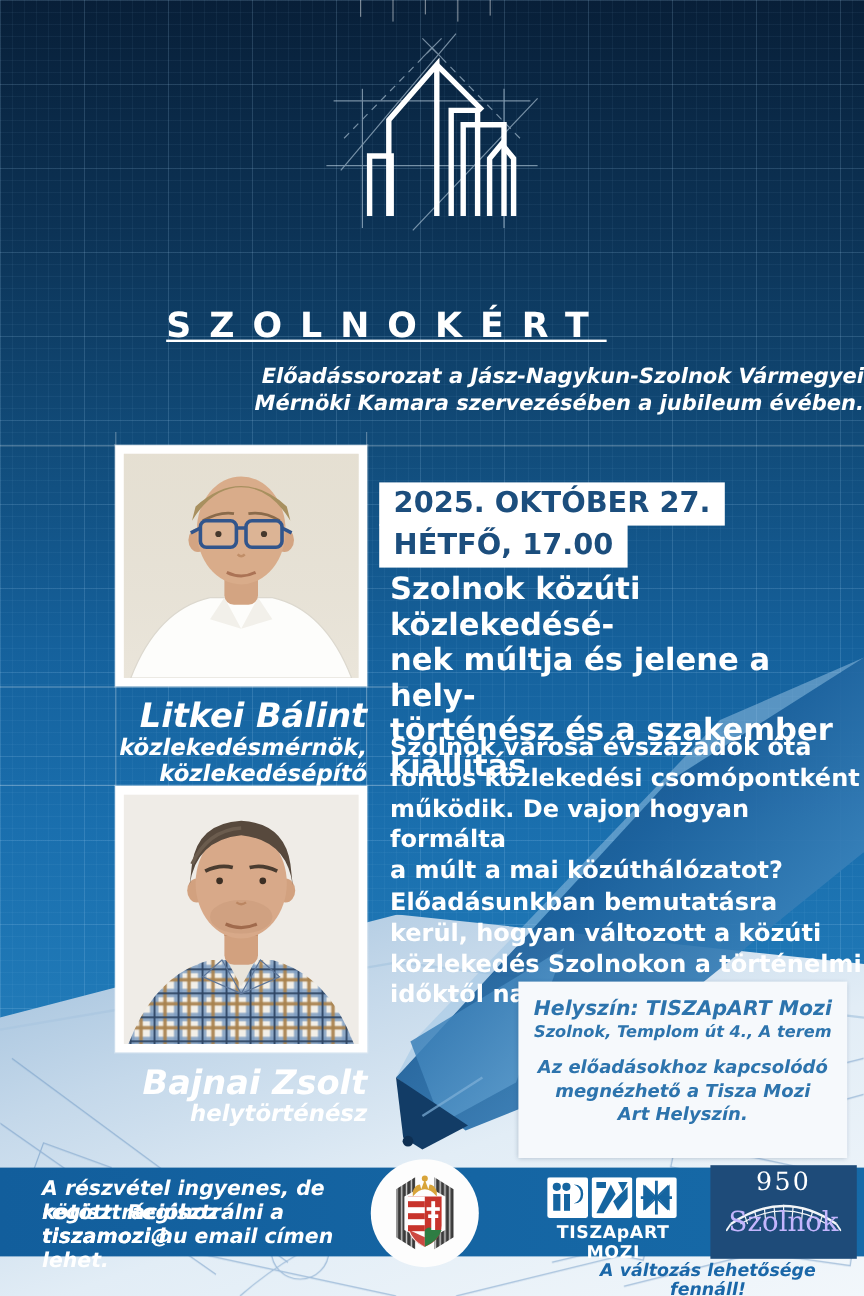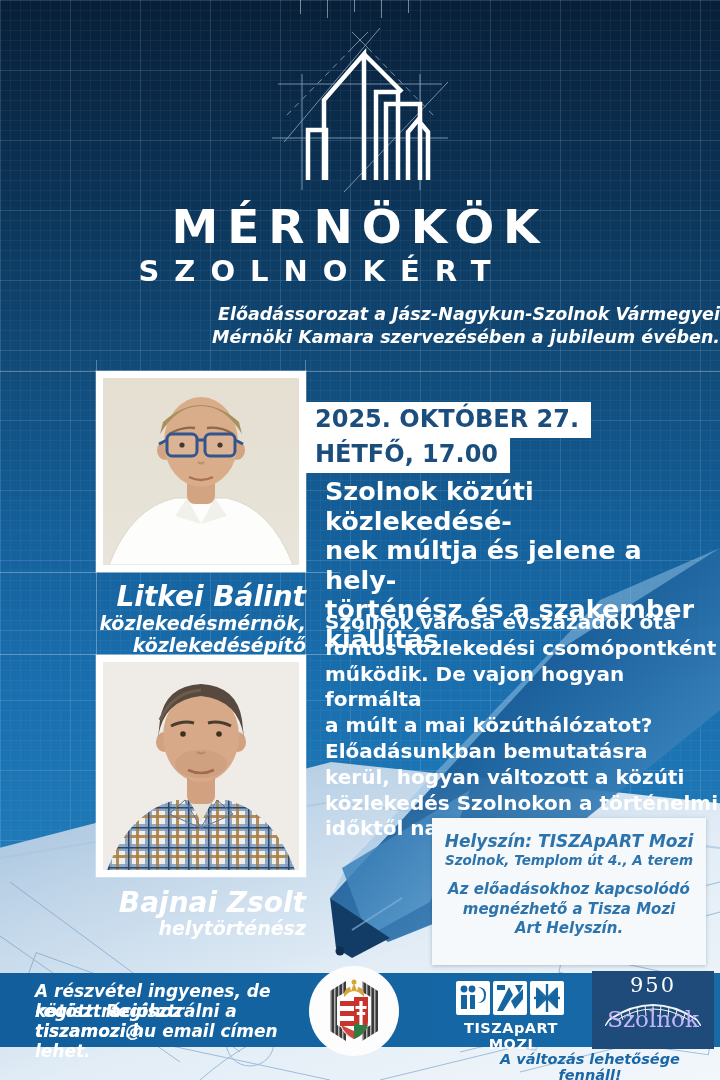--- a/index.html
+++ b/index.html
@@ -15,36 +15,36 @@
       repeating-linear-gradient(to right, rgba(180,220,250,.12) 0 1px, transparent 1px 70px),
       repeating-linear-gradient(to bottom, rgba(180,220,250,.12) 0 1px, transparent 1px 70px);}
   .gline{position:absolute;background:rgba(255,255,255,.30);z-index:2;}
   .tick{position:absolute;width:1px;background:rgba(255,255,255,.45);top:0;z-index:2;}
 
   
   .logo-svg{position:absolute;left:268px;top:18px;width:184px;height:178px;z-index:3;}
   .title1{position:absolute;left:0;top:199px;width:720px;text-align:center;color:#fff;
     font-size:47px;font-weight:bold;letter-spacing:9px;z-index:3;}
   .title2{position:absolute;left:0;top:254px;width:644px;text-align:center;color:#fff;
-    font-size:29px;font-weight:bold;letter-spacing:15px;z-index:3;}
+    font-size:29px;font-weight:bold;letter-spacing:15px;z-index:3;text-decoration:underline;}
   .subtitle{position:absolute;left:0;top:303px;width:720px;text-align:right;color:#fff;
     font-size:17.5px;font-weight:bold;font-style:italic;line-height:23px;z-index:3;}
 
   
   .photo{position:absolute;left:96px;width:210px;background:#fff;padding:7px;box-sizing:border-box;z-index:3;box-shadow:0 0 0 1px rgba(255,255,255,.25);}
   .photo svg{display:block;width:100%;height:100%;}
   .p1{top:371px;height:201px;}
   .p2{top:655px;height:222px;}
   .sp-name{position:absolute;left:0;width:306px;text-align:right;color:#fff;
     font-size:28px;font-weight:bold;font-style:italic;z-index:3;}
   .sp-role{position:absolute;left:0;width:306px;text-align:right;color:#fff;
     font-size:19px;font-style:italic;font-weight:600;z-index:3;}
 
   
-  .datebox{position:absolute;left:303px;background:#fff;color:#1c4e7d;
+  .datebox{position:absolute;left:316px;background:#fff;color:#1c4e7d;
     font-size:24px;font-weight:bold;padding:3px 12px 5px;z-index:3;white-space:nowrap;text-align:center;}
   .d1{top:402px;} .d2{top:437px;}
   .headline{position:absolute;left:325px;top:477px;width:390px;color:#fff;
     font-size:25.5px;font-weight:bold;line-height:29.5px;z-index:3;}
   .desc{position:absolute;left:325px;top:610px;width:395px;color:#fff;
     font-size:20px;font-weight:bold;line-height:25.8px;z-index:3;}
 
   
   .infobox{position:absolute;left:432px;top:818px;width:274px;height:147px;background:#f6f9fc;
     text-align:center;color:#2d74ad;z-index:5;box-shadow:0 1px 4px rgba(10,40,70,.25);}
@@ -109,21 +109,20 @@
     <g stroke="#fff" stroke-width="4.5" fill="none" stroke-linejoin="miter">
       <path d="M56,162 V82 L96,36 V162"></path>
       <path d="M40,162 V112 H58 V162"></path>
       <path d="M96,36 L134,74"></path>
       <path d="M108,162 V74 H130 V162"></path>
       <path d="M118,162 V86 H152 V162"></path>
       <path d="M140,162 V114 L150,102 L160,114 V162"></path>
     </g>
   </svg>
 
-  <div class="title1">MÉRNÖKÖK</div>
   <div class="title2">SZOLNOKÉRT</div>
   <div class="subtitle">
     <div>Előadássorozat a Jász-Nagykun-Szolnok Vármegyei</div>
     <div>Mérnöki Kamara szervezésében a jubileum évében.</div>
   </div>
 
   <div class="photo p1">
     <svg viewBox="0 0 196 187">
       <rect width="196" height="187" fill="#eae5da"></rect>
       <rect width="196" height="187" fill="url(#vg1)"></rect>

